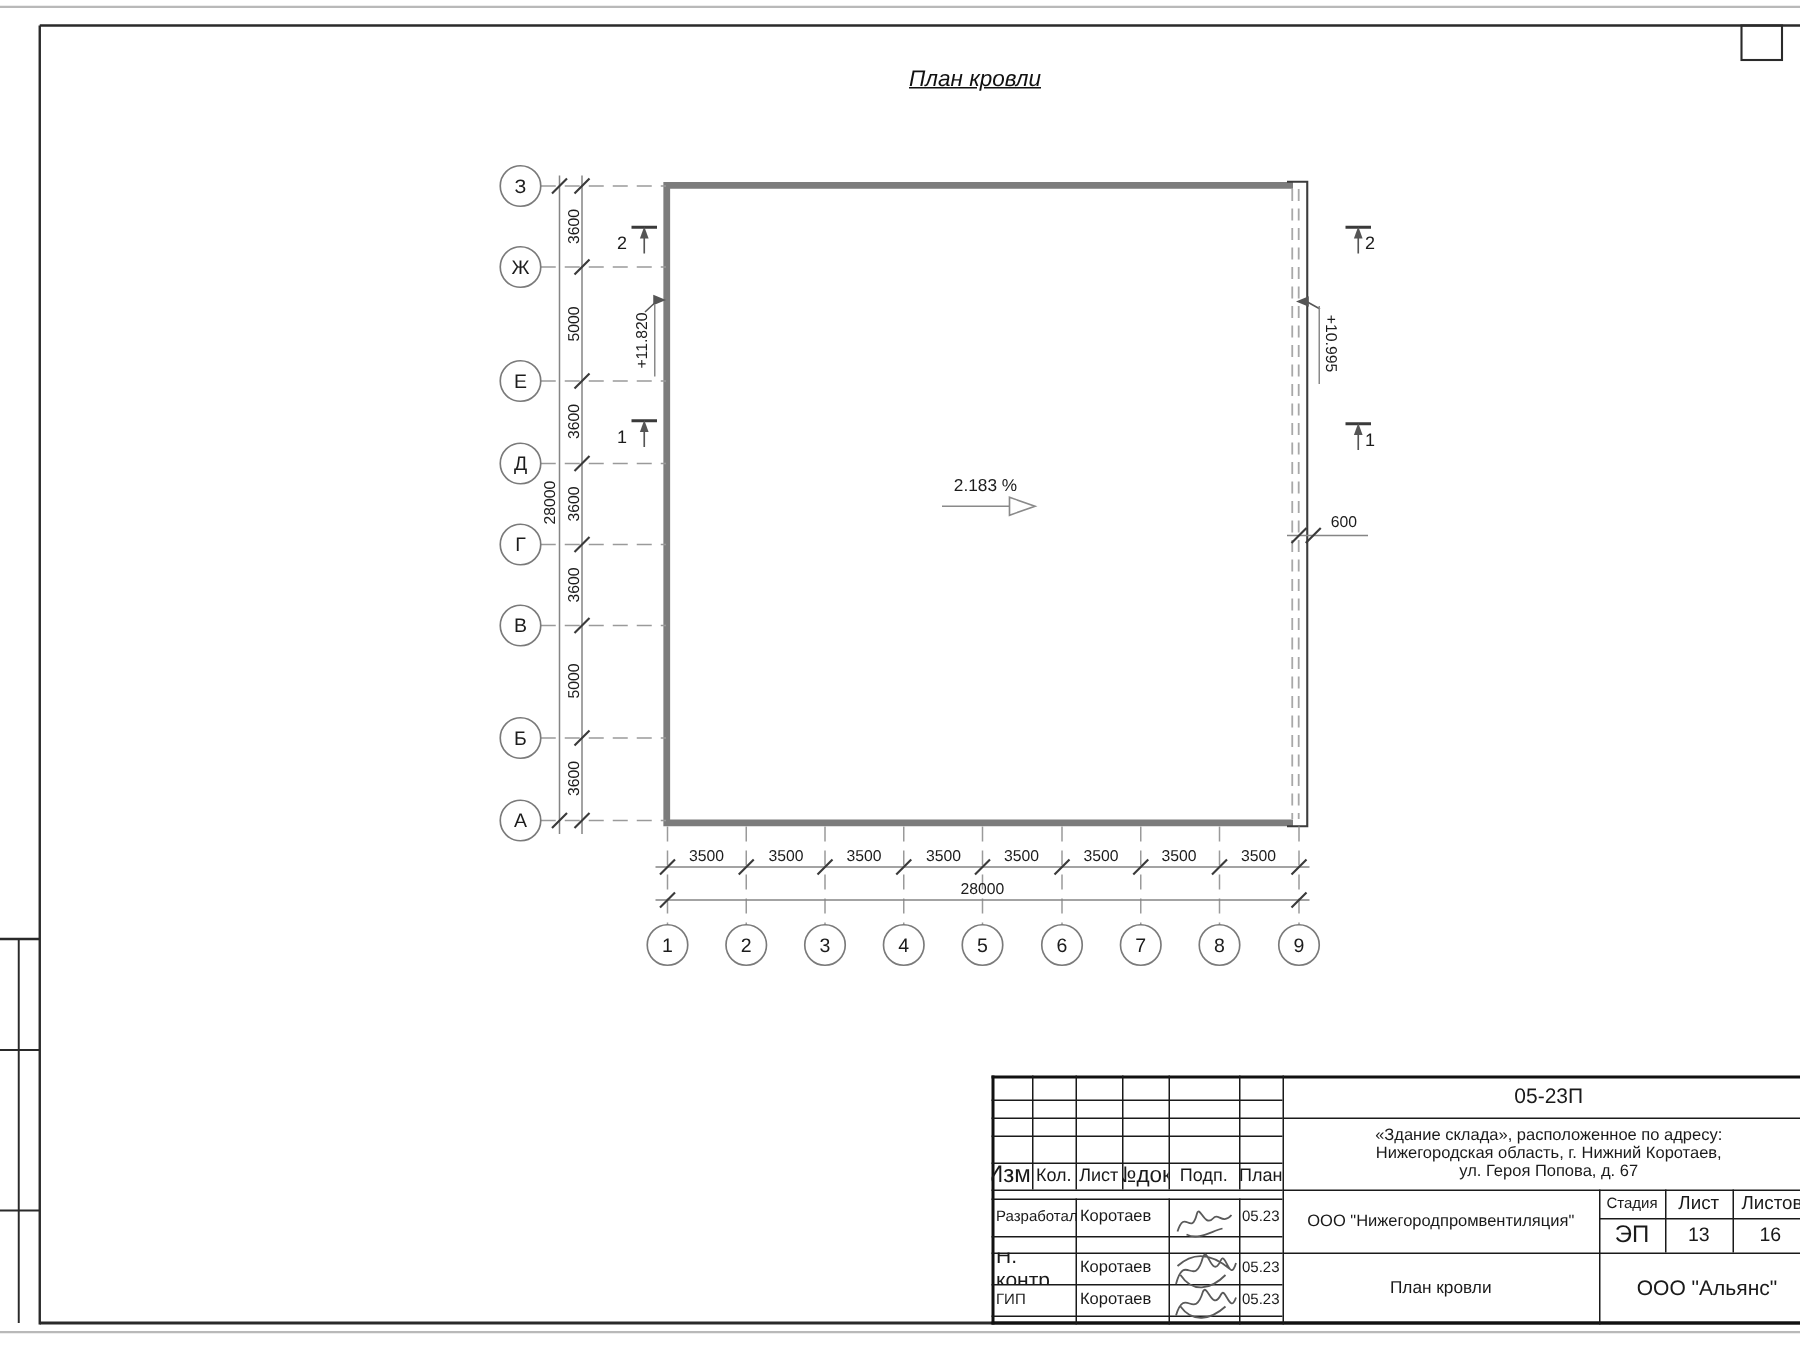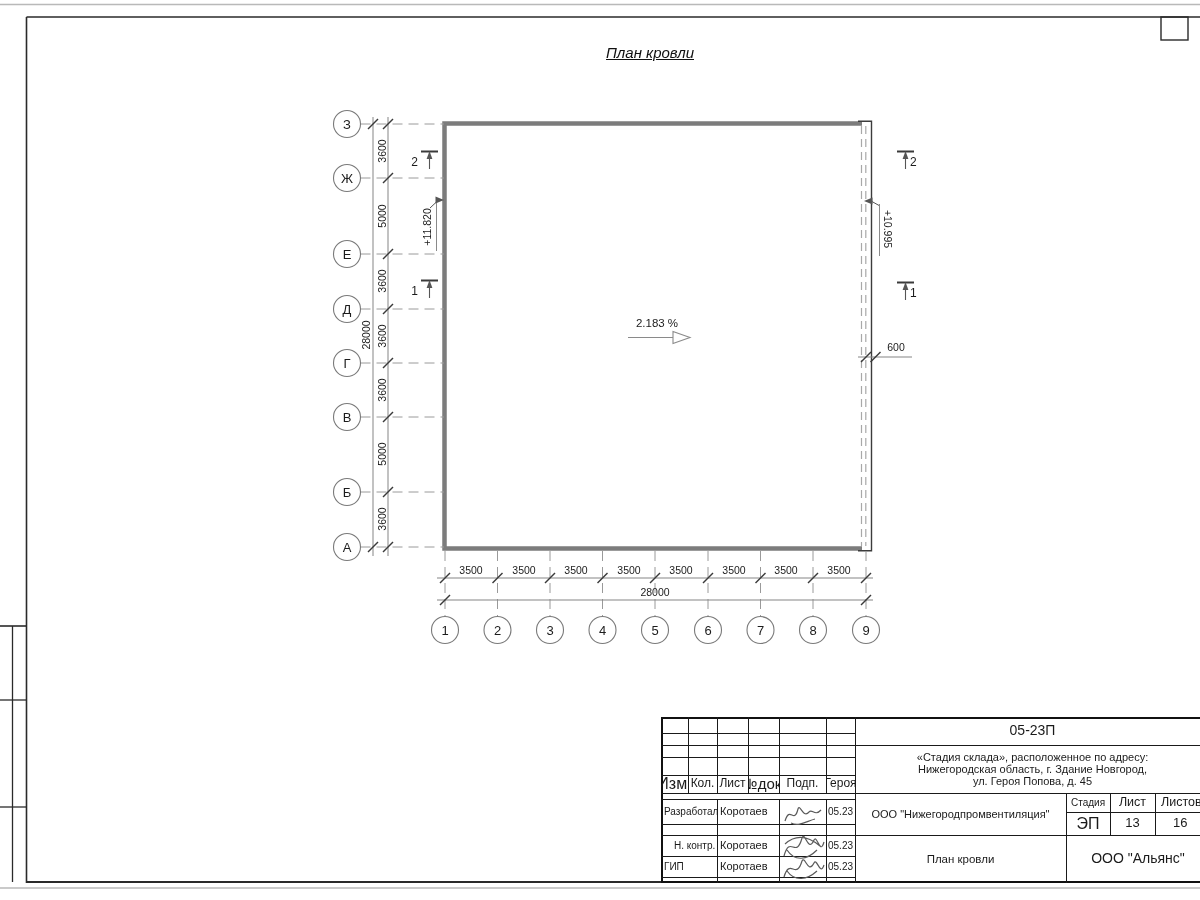--- a/index.html
+++ b/index.html
@@ -276,27 +276,27 @@
     <div class="hl" style="left:0;top:160px;width:194px"></div>
     <div class="vl" style="left:56px;top:82px;height:84px"></div>
     <div class="vl" style="left:118px;top:82px;height:84px"></div>
     <div class="vl" style="left:165px;top:82px;height:84px"></div>
 
     <div class="tb-cell" style="left:0;top:58px;width:27px;height:18px;font-size:16px">Изм.</div>
     <div class="tb-cell" style="left:27px;top:58px;width:29px;height:18px;font-size:12px">Кол.</div>
     <div class="tb-cell" style="left:56px;top:58px;width:31px;height:18px;font-size:12px">Лист</div>
     <div class="tb-cell" style="left:87px;top:58px;width:31px;height:18px;font-size:15px">№док.</div>
     <div class="tb-cell" style="left:118px;top:58px;width:47px;height:18px;font-size:12px">Подп.</div>
-    <div class="tb-cell" style="left:165px;top:58px;width:29px;height:18px;font-size:12px">Героя</div>
+    <div class="tb-cell" style="left:165px;top:58px;width:29px;height:18px;font-size:12px">План</div>
 
     <div class="tb-cell left" style="left:0;top:82px;width:56px;height:25px;font-size:10px">Разработал</div>
     <div class="tb-cell left" style="left:56px;top:82px;width:62px;height:25px;font-size:11px">Коротаев</div>
     <div class="tb-cell" style="left:165px;top:82px;width:29px;height:25px;font-size:10px">05.23</div>
 
-    <div class="tb-cell left" style="left:10px;top:118px;width:56px;height:21px;font-size:10px">Н. контр.</div>
+    <div class="tb-cell left" style="left:0;top:118px;width:56px;height:21px;font-size:14px">Н. контр.</div>
     <div class="tb-cell left" style="left:56px;top:118px;width:62px;height:21px;font-size:11px">Коротаев</div>
     <div class="tb-cell" style="left:165px;top:118px;width:29px;height:21px;font-size:10px">05.23</div>
 
     <div class="tb-cell left" style="left:0;top:139px;width:56px;height:21px;font-size:10px">ГИП</div>
     <div class="tb-cell left" style="left:56px;top:139px;width:62px;height:21px;font-size:11px">Коротаев</div>
     <div class="tb-cell" style="left:165px;top:139px;width:29px;height:21px;font-size:10px">05.23</div>
 
     <div class="sig" style="left:120px;top:84px">
       <svg width="44" height="26" viewBox="0 0 44 26">
           <path d="M4,20 C9,4 13,24 17,8 C19,2 22,18 28,11 C31,7 34,16 40,9 M10,22 C18,26 26,20 34,18" fill="none" stroke="#5a5a5a" stroke-width="1.2"></path>
@@ -318,23 +318,23 @@
     <div class="hl" style="left:194px;top:76px;width:355px"></div>
     <div class="hl" style="left:194px;top:118px;width:355px"></div>
     <div class="vl" style="left:405px;top:76px;height:90px"></div>
     <div class="vl" style="left:449px;top:76px;height:42px"></div>
     <div class="vl" style="left:494px;top:76px;height:42px"></div>
     <div class="hl" style="left:405px;top:95px;width:144px"></div>
 
     <div class="tb-cell" style="left:194px;top:0;width:355px;height:28px;font-size:14px">05-23П</div>
 
     <div class="tb-cell" style="left:194px;top:28px;width:355px;height:48px;flex-direction:column">
-      <div>«Стадия склада», расположенное по адресу:</div>
-      <div>Нижегородская область, г. Здание Новгород,</div>
-      <div>ул. Героя Попова, д. 45</div>
+      <div>«Здание склада», расположенное по адресу:</div>
+      <div>Нижегородская область, г. Нижний Коротаев,</div>
+      <div>ул. Героя Попова, д. 67</div>
     </div>
 
     <div class="tb-cell" style="left:194px;top:76px;width:211px;height:42px;font-size:11px">ООО "Нижегородпромвентиляция"</div>
 
     <div class="tb-cell" style="left:405px;top:76px;width:44px;height:19px;font-size:10px">Стадия</div>
     <div class="tb-cell" style="left:449px;top:76px;width:45px;height:19px;font-size:12.5px">Лист</div>
     <div class="tb-cell" style="left:494px;top:76px;width:55px;height:19px;font-size:12.5px;justify-content:flex-start;padding-left:6px">Листов</div>
 
     <div class="tb-cell" style="left:405px;top:95px;width:44px;height:23px;font-size:16px">ЭП</div>
     <div class="tb-cell" style="left:449px;top:95px;width:45px;height:23px;font-size:13px">13</div>

